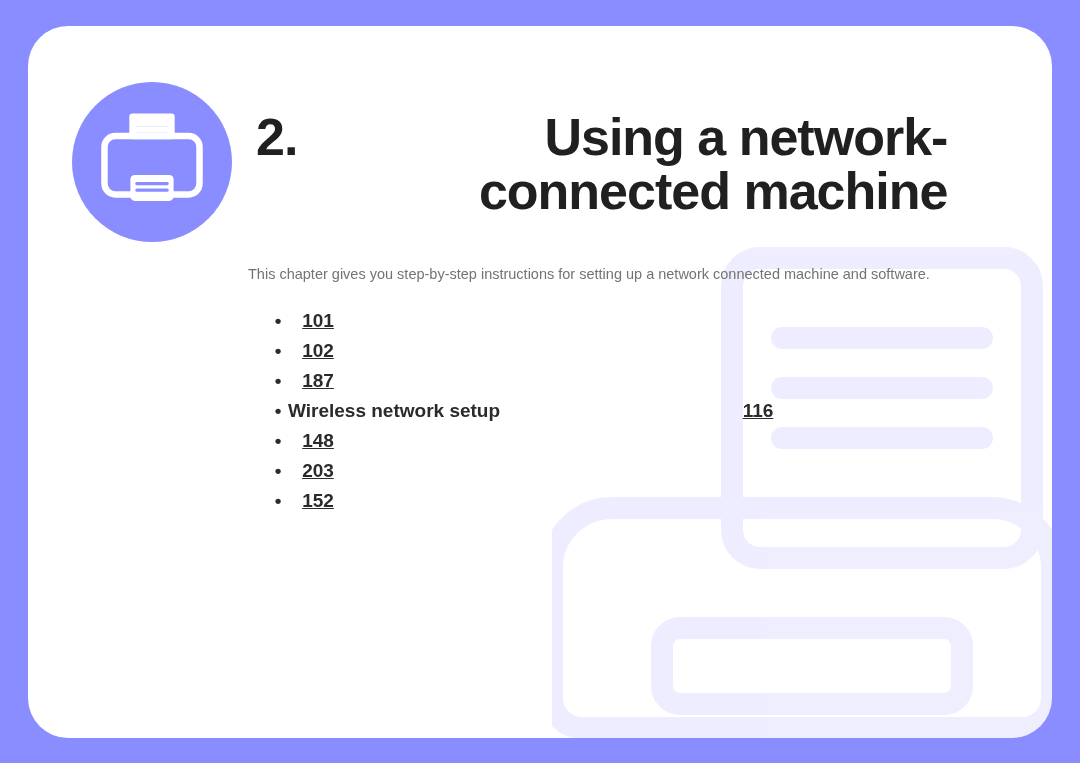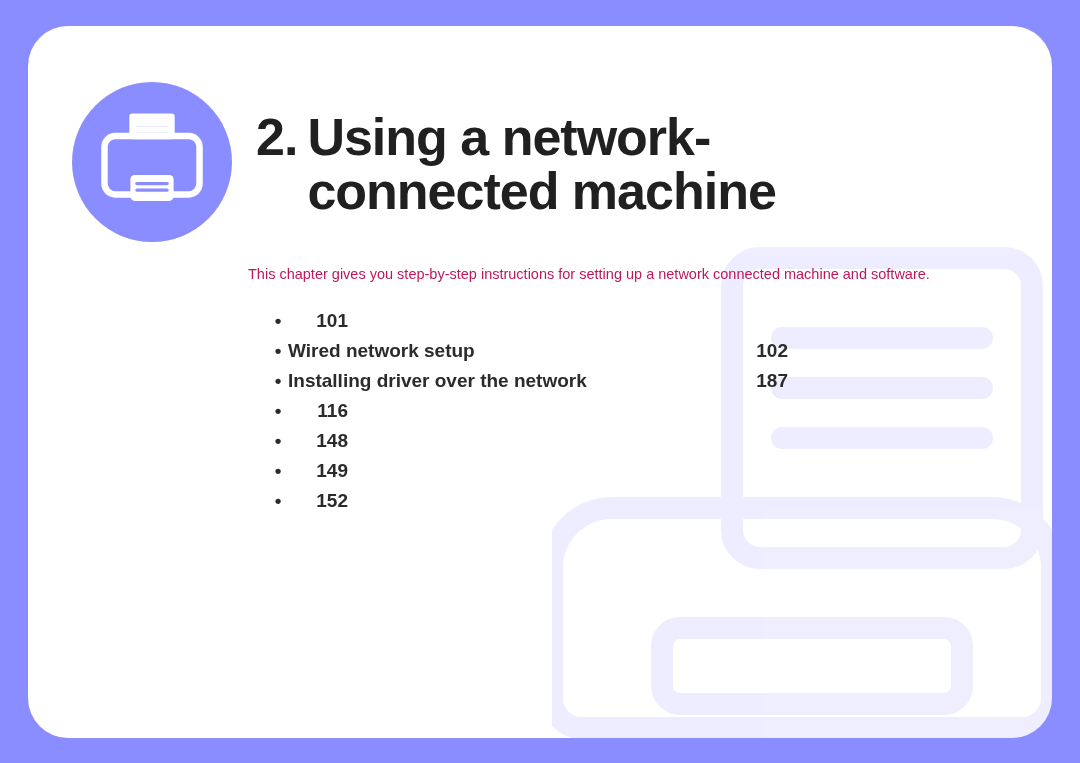--- a/index.html
+++ b/index.html
@@ -54,28 +54,28 @@
   }
   .title-row {
     display: flex;
     gap: 10px;
     font-weight: 700;
     font-size: 52px;
     line-height: 1.05;
     color: #202020;
     letter-spacing: -1px;
   }
-  .title-text { max-width: 640px; }
+  .title-text { max-width: 640px; text-align: right; }
   .subtitle {
     position: absolute;
     top: 240px;
     left: 220px;
     right: 60px;
     font-size: 14.5px;
-    color: #be185d;
+    color: #737373;
   }
   .toc {
     position: absolute;
     top: 280px;
     left: 240px;
     width: 560px;
   }
   .toc-row {
     display: flex;
     align-items: baseline;
@@ -83,21 +83,21 @@
     font-size: 19px;
     color: #2b2b2b;
     line-height: 1.58;
   }
   .bullet {
     width: 20px;
     flex-shrink: 0;
     text-align: center;
   }
   .toc-label { flex: 0 0 440px; }
-  .toc-page { width: 60px; text-align: right; }
+  .toc-page { width: 60px; text-align: center; text-decoration: underline; }
 </style>
 </head>
 <body>
 
 <div class="page">
 
   <div class="watermark">
     <svg viewBox="0 0 540 520" width="540" height="520">
       <g fill="none" stroke="#8a8dff" stroke-width="22" stroke-linecap="round" stroke-linejoin="round">
 
@@ -142,39 +142,38 @@
 
   <div class="subtitle">This chapter gives you step-by-step instructions for setting up a network connected machine and software.</div>
 
   <div class="toc">
     <div class="toc-row">
       <span class="bullet">•</span>
       <span class="toc-page">101</span>
     </div>
     <div class="toc-row">
       <span class="bullet">•</span>
-      <span class="toc-label">Wired network setup</span>
       <span class="toc-page">102</span>
     </div>
     <div class="toc-row">
       <span class="bullet">•</span>
-      <span class="toc-label">Installing driver over the network</span>
       <span class="toc-page">187</span>
     </div>
     <div class="toc-row">
       <span class="bullet">•</span>
+      <span class="toc-label">Wireless network setup</span>
       <span class="toc-page">116</span>
     </div>
     <div class="toc-row">
       <span class="bullet">•</span>
       <span class="toc-page">148</span>
     </div>
     <div class="toc-row">
       <span class="bullet">•</span>
-      <span class="toc-page">149</span>
+      <span class="toc-page">203</span>
     </div>
     <div class="toc-row">
       <span class="bullet">•</span>
       <span class="toc-page">152</span>
     </div>
   </div>
 
 </div>
 
 </body></html>

